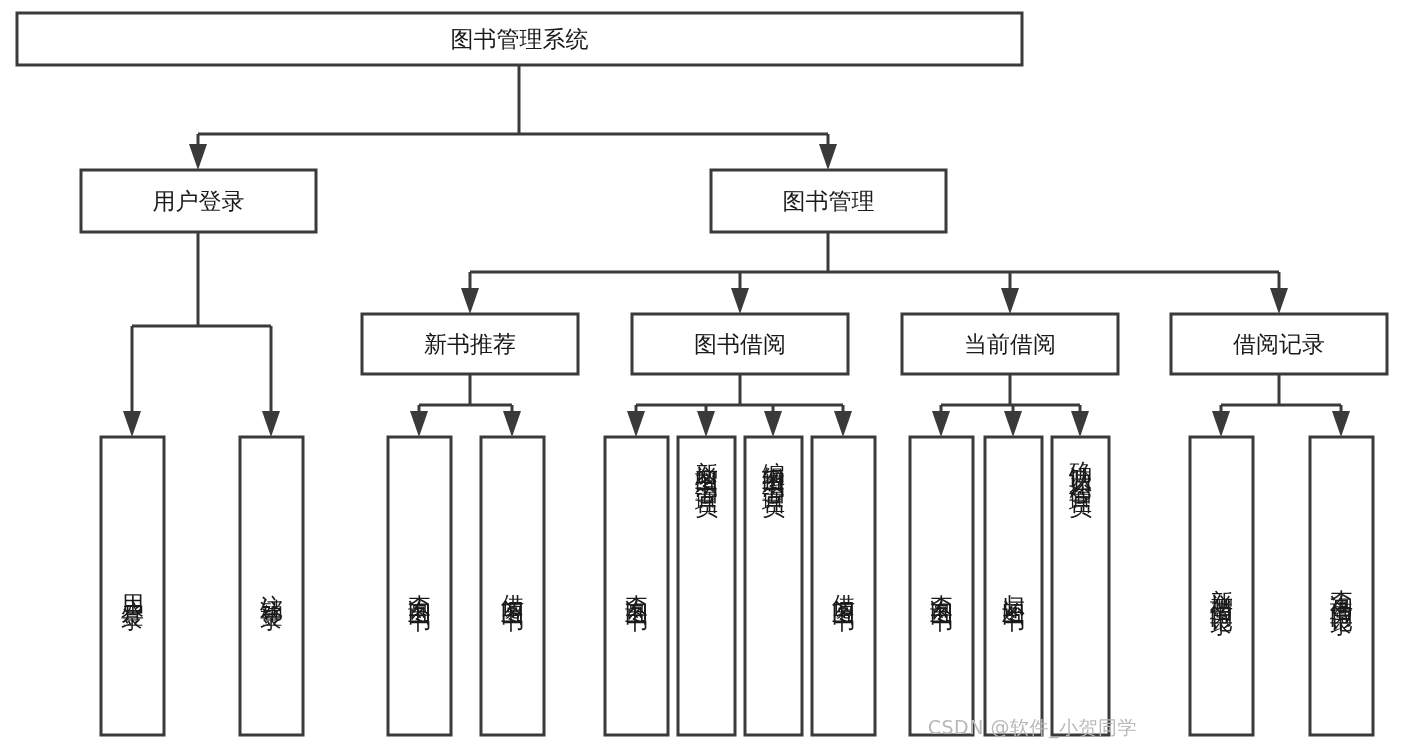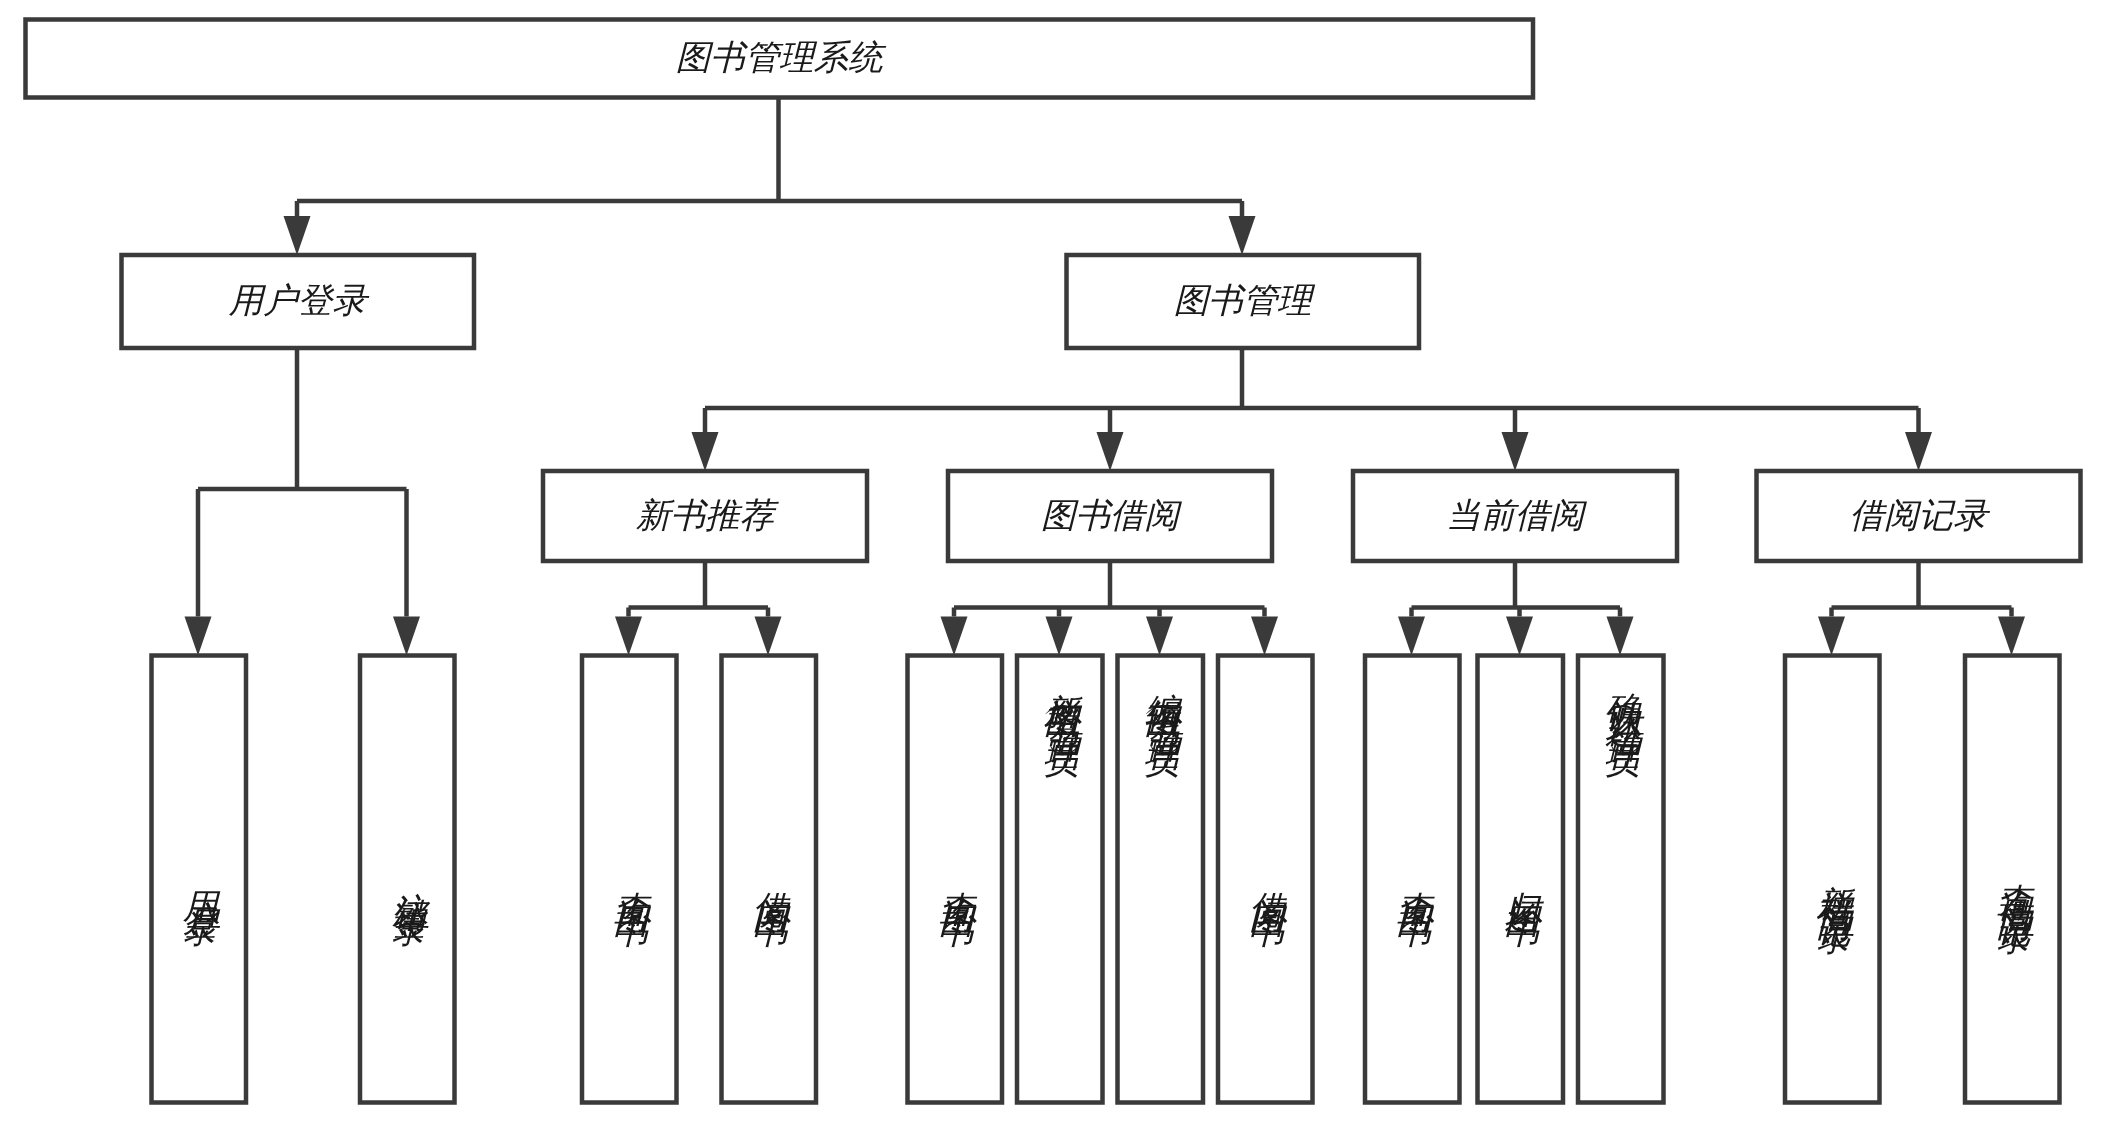--- a/index.html
+++ b/index.html
@@ -14,21 +14,20 @@
     font-family: "DejaVu Sans", "Liberation Sans", sans-serif;
     overflow: hidden;
     position: relative;
   }
   #diagram-root {
     position: absolute;
     left: 0;
     top: 0;
     width: 1147px;
     height: 747px;
-    font-style: italic;
   }
   svg#tree-svg {
     display: block;
     width: 1405px;
     height: 747px;
   }
   .node-box {
     fill: #ffffff;
     stroke: #3a3a3a;
     stroke-width: 3;
@@ -209,14 +208,15 @@
         <span class="leaf-label">确认归还（管理员）</span>
       </div>
       <div class="leaf-label-wrap" style="left: 1190px; top: 437px; width: 63px; height: 298px;">
         <span class="leaf-label">新增借阅记录</span>
       </div>
       <div class="leaf-label-wrap" style="left: 1310px; top: 437px; width: 63px; height: 298px;">
         <span class="leaf-label">查询借阅记录</span>
       </div>
     </div>
 
+  <div class="watermark">CSDN @软件_小贺同学</div>
 
 </div>
 
 </body></html>

